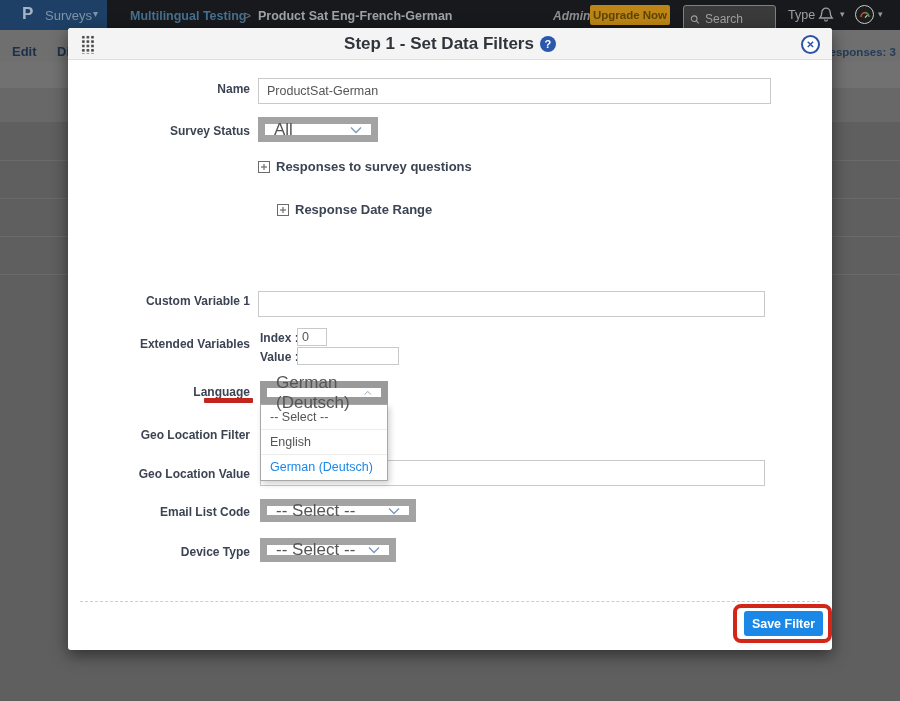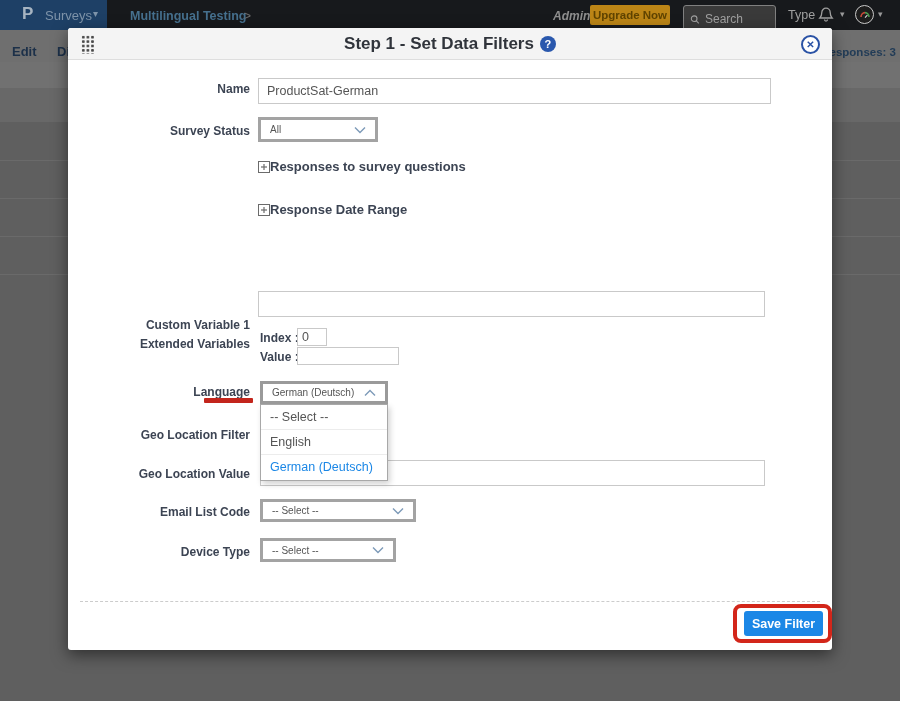--- a/index.html
+++ b/index.html
@@ -39,22 +39,22 @@
   .modal-header { position:absolute; left:0; top:0; width:764px; height:32px; background:#f4f4f4; border-bottom:1px solid #dedede; border-radius:3px 3px 0 0; display:flex; align-items:center; justify-content:center; gap:6px; }
   .drag-handle { position:absolute; left:13px; top:7px; width:13px; height:19px;
     background-image:radial-gradient(circle, #4a4a4a 1.2px, transparent 1.5px);
     background-size:4.6px 4.4px; }
   .modal-title { font-size:17px; font-weight:bold; color:#30343b; }
   .help-icon { width:16px; height:16px; border-radius:50%; background:#2a58ad; color:#fff; font-size:11px; font-weight:bold; text-align:center; line-height:16px; }
   .close-icon { position:absolute; left:733px; top:7px; width:19px; height:19px; border:2px solid #2a52a5; border-radius:50%; color:#2a52a5; font-size:10px; font-weight:bold; text-align:center; line-height:15px; background:#fff; cursor:pointer; }
 
   .flabel { position:absolute; right:582px; font-size:12px; font-weight:bold; color:#3c4453; white-space:nowrap; }
   .tinput { position:absolute; border:1px solid #c9c9c9; background:#fff; font-size:12.5px; color:#555; padding:12px 8px; font-family:"Liberation Sans",sans-serif; outline:none; }
-  .selbox { position:absolute; border:3px solid #a3a3a3; background:#fff; display:flex; align-items:center; justify-content:space-between; padding:0 9px; font-size:10px; color:#555; cursor:pointer; }
-  .section-row { position:absolute; left:190px; display:flex; align-items:center; cursor:pointer; }
+  .selbox { position:absolute; border:7px solid #a3a3a3; background:#fff; display:flex; align-items:center; justify-content:space-between; padding:0 9px; font-size:17px; color:#555; cursor:pointer; }
+  .section-row { position:absolute; left:190px; display:flex; align-items:center; gap:6px; cursor:pointer; }
   .section-label { font-size:13px; font-weight:bold; color:#3c4453; }
 
   .red-underline { position:absolute; left:136px; top:370px; width:49px; height:5px; background:#c3251c; border-radius:1px; }
 
   .dropdown-list { position:absolute; left:192px; top:376px; width:128px; background:#fff; border:1px solid #a8a8a8; box-shadow:2px 3px 6px rgba(0,0,0,0.18); z-index:5; }
   .dd-option { height:25px; line-height:25px; padding:0 9px; font-size:12.5px; color:#555; border-bottom:1px solid #ececec; cursor:pointer; white-space:nowrap; overflow:hidden; }
   .dd-option:last-child { border-bottom:none; }
   .dd-option.selected { color:#1b87e6; }
 
   .footer-divider { position:absolute; left:12px; top:573px; width:740px; border-top:1px dashed #cccccc; }
@@ -67,20 +67,21 @@
 <div class="stage">
 
   <div class="topbar">
     <div class="logo-box">
       <span class="logo-glyph">P</span>
       <span class="nav-surveys">Surveys</span>
       <span class="nav-caret">▾</span>
     </div>
     <span class="crumb-parent">Multilingual Testing</span>
     <span class="crumb-sep">&gt;</span>
+    <span class="crumb-current">Product Sat Eng-French-German</span>
     <span class="admin-label">Admin</span>
     <div class="upgrade-btn">Upgrade Now</div>
     <div class="search-box">
       <svg width="11" height="11" viewBox="0 0 12 12">
           <circle cx="5" cy="5" r="3.4" fill="none" stroke="#a0a0a0" stroke-width="1.3"></circle>
           <line x1="7.6" y1="7.6" x2="10.6" y2="10.6" stroke="#a0a0a0" stroke-width="1.3"></line>
         </svg>
       <input class="search-input" placeholder="Search" style="">
     </div>
     <span class="help-label">Type</span>
@@ -133,30 +134,30 @@
     </div>
 
     <div class="section-row" style="top:131px;">
       <svg width="12" height="12" viewBox="0 0 12 12">
           <rect x="0.5" y="0.5" width="11" height="11" fill="none" stroke="#6b6b6b"></rect>
           <line x1="3" y1="6" x2="9" y2="6" stroke="#6b6b6b" stroke-width="1.2"></line>
           <line x1="6" y1="3" x2="6" y2="9" stroke="#6b6b6b" stroke-width="1.2"></line>
         </svg>
       <span class="section-label">Responses to survey questions</span>
     </div>
-    <div class="section-row" style="top:174px;">
+    <div class="section-row" style="top:174px;margin-left:19px;">
       <svg width="12" height="12" viewBox="0 0 12 12">
           <rect x="0.5" y="0.5" width="11" height="11" fill="none" stroke="#6b6b6b"></rect>
           <line x1="3" y1="6" x2="9" y2="6" stroke="#6b6b6b" stroke-width="1.2"></line>
           <line x1="6" y1="3" x2="6" y2="9" stroke="#6b6b6b" stroke-width="1.2"></line>
         </svg>
       <span class="section-label">Response Date Range</span>
     </div>
 
-    <div class="flabel" style="top:266px;margin-top:24px;">Custom Variable 1</div>
+    <div class="flabel" style="top:266px;">Custom Variable 1</div>
     <input class="tinput" style="left: 190px; top: 263px; width: 507px; height: 21px;" value="">
 
     <div class="flabel" style="top:309px;">Extended Variables</div>
     <div class="flabel" style="left:192px; right:auto; top:303px;">Index :</div>
     <input class="tinput" style="left: 229px; top: 300px; width: 30px; height: 18px; padding: 0px 4px;" value="0">
     <div class="flabel" style="left:192px; right:auto; top:322px;">Value :</div>
     <input class="tinput" style="left: 229px; top: 319px; width: 102px; height: 18px; padding: 0px 4px;" value="">
 
     <div class="flabel" style="top:357px;">Language</div>
     <div class="red-underline"></div>

